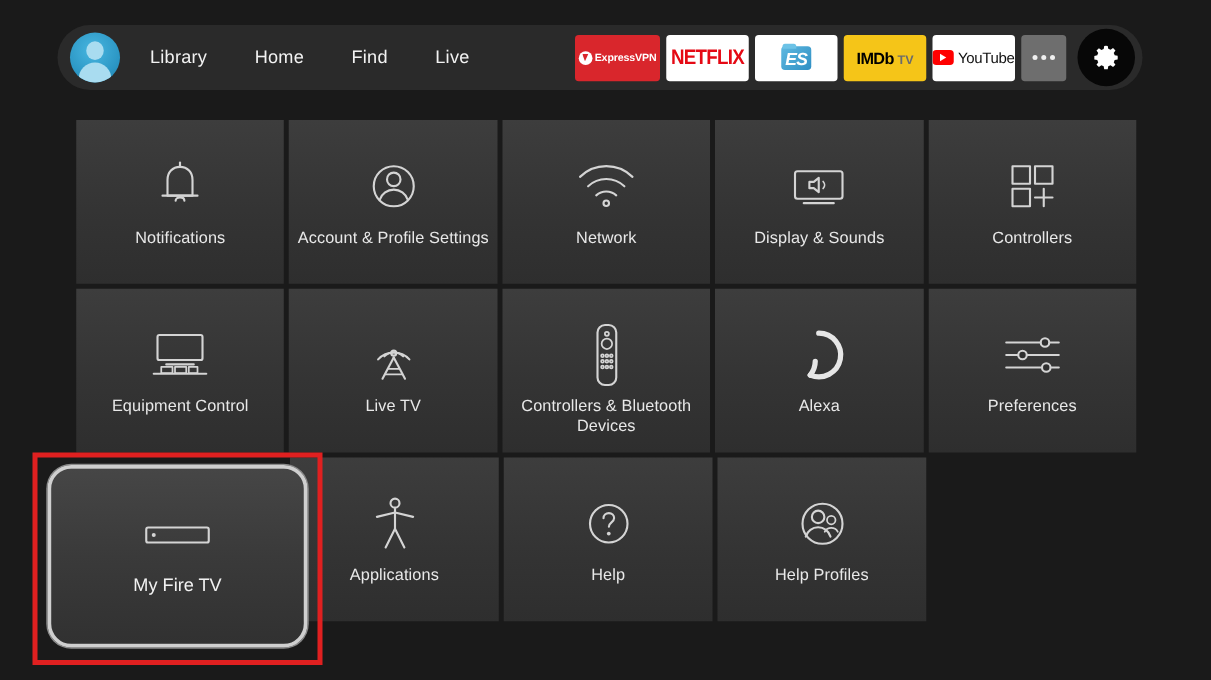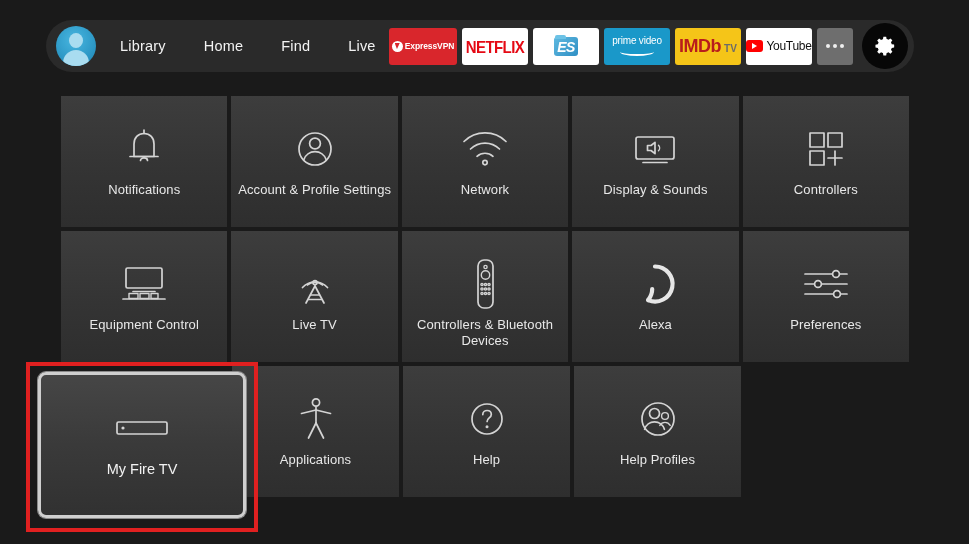--- a/index.html
+++ b/index.html
@@ -127,21 +127,21 @@
   .pv-wrap { display:flex; flex-direction:column; align-items:center; line-height:1; }
   .pv-text { color:#ffffff; font-size:10px; letter-spacing:-.2px; }
   .pv-smile {
     width: 34px; height: 8px; margin-top: 2px;
     border-bottom: 2.4px solid #ffffff;
     border-radius: 0 0 50% 50%;
   }
 
   .tile-imdb { width: 66px; background: #f5c518; }
   .imdb-wrap { display:flex; align-items:baseline; gap:3px; }
-  .imdb-main { color:#b91c1c; font-size:18px; font-weight:800; letter-spacing:-.5px; }
+  .imdb-main { color:#000000; font-size:13px; font-weight:800; letter-spacing:-.5px; }
   .imdb-tv { color:#6b6b6b; font-size:10px; font-weight:800; }
 
   .tile-yt { width: 66px; background: #ffffff; }
   .yt-wrap { display:flex; align-items:center; gap:3px; }
   .yt-play {
     width:17px; height:12px; background:#ff0000; border-radius:3px;
     position:relative; flex:0 0 auto;
   }
   .yt-play::after{
     content:""; position:absolute; left:6px; top:3px;
@@ -207,21 +207,21 @@
     border: 4px solid #e02020;
     background: transparent;
     z-index: 20;
   }
   #selected-tile {
     position: absolute;
     left: 8px; top: 6px;
     width: 208px; height: 146px;
     background: linear-gradient(180deg,#464646 0%,#3a3a3a 50%,#313131 100%);
     border: 3px solid #cfcfcf;
-    border-radius: 8px;
+    border-radius: 19px;
     display:flex; flex-direction:column; align-items:center;
     box-shadow: 0 0 0 1px #8a8a8a;
     cursor: pointer;
   }
   #selected-tile .ico { height:58px; display:flex; align-items:center; justify-content:center; margin-top: 24px; }
   #selected-tile .lbl {
     color:#f2f2f2; font-size:14.5px; margin-top:4px; text-align:center;
   }
 
   svg { display:block; }
@@ -261,26 +261,20 @@
       </div>
 
       <div class="apptile tile-es">
         <div class="es-folder">
           <div class="f-back"></div>
           <div class="f-tab"></div>
           <div class="f-letters">ES</div>
         </div>
       </div>
 
-      <div class="apptile tile-prime">
-        <div class="pv-wrap">
-          <div class="pv-text">prime video</div>
-          <div class="pv-smile"></div>
-        </div>
-      </div>
 
       <div class="apptile tile-imdb">
         <div class="imdb-wrap">
           <div class="imdb-main">IMDb</div>
           <div class="imdb-tv">TV</div>
         </div>
       </div>
 
       <div class="apptile tile-yt">
         <div class="yt-wrap">

